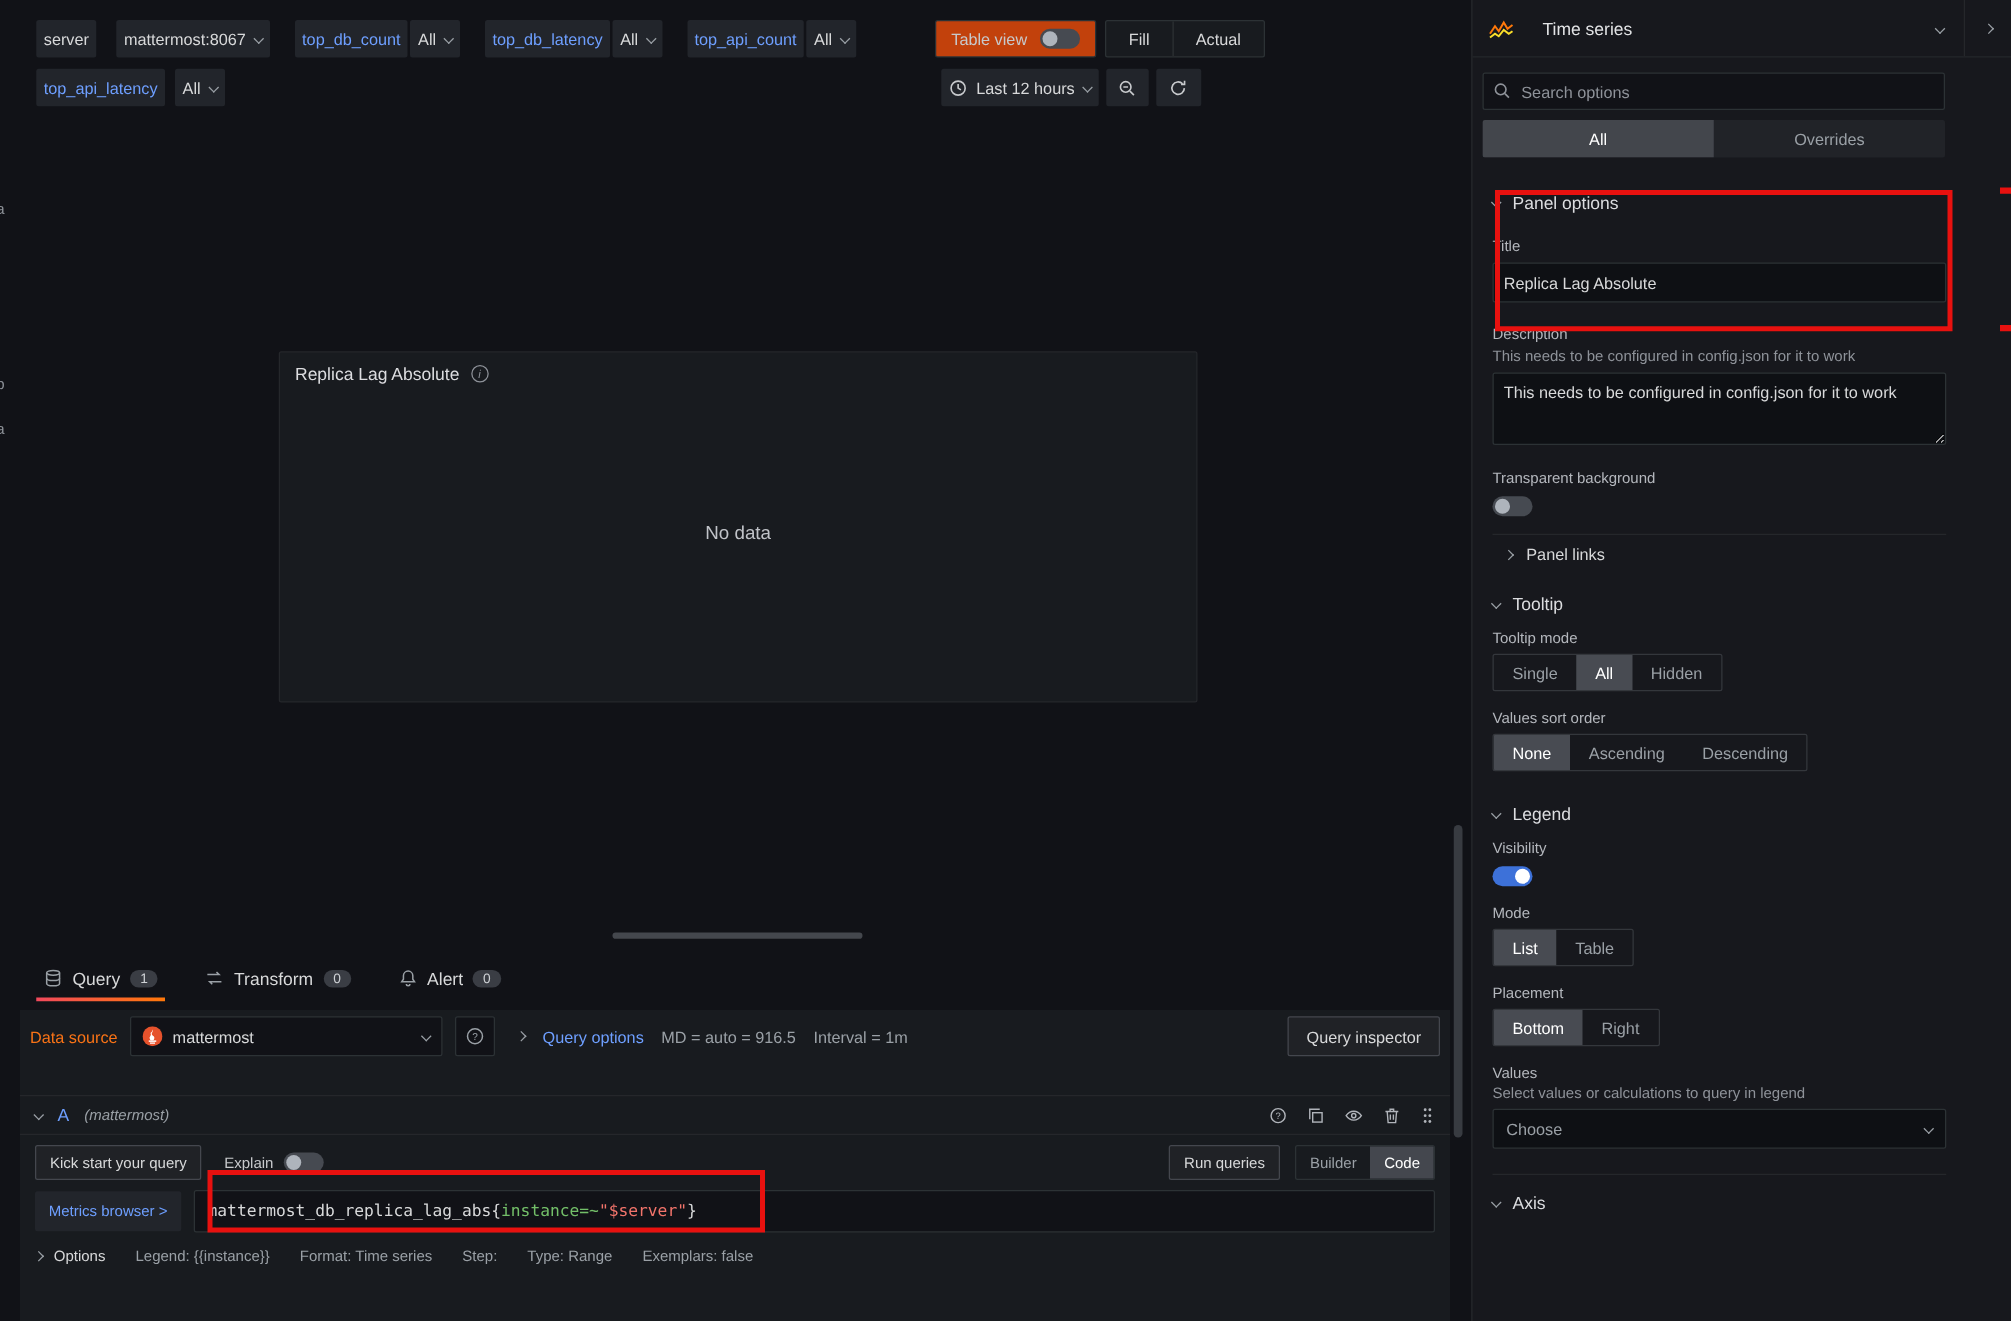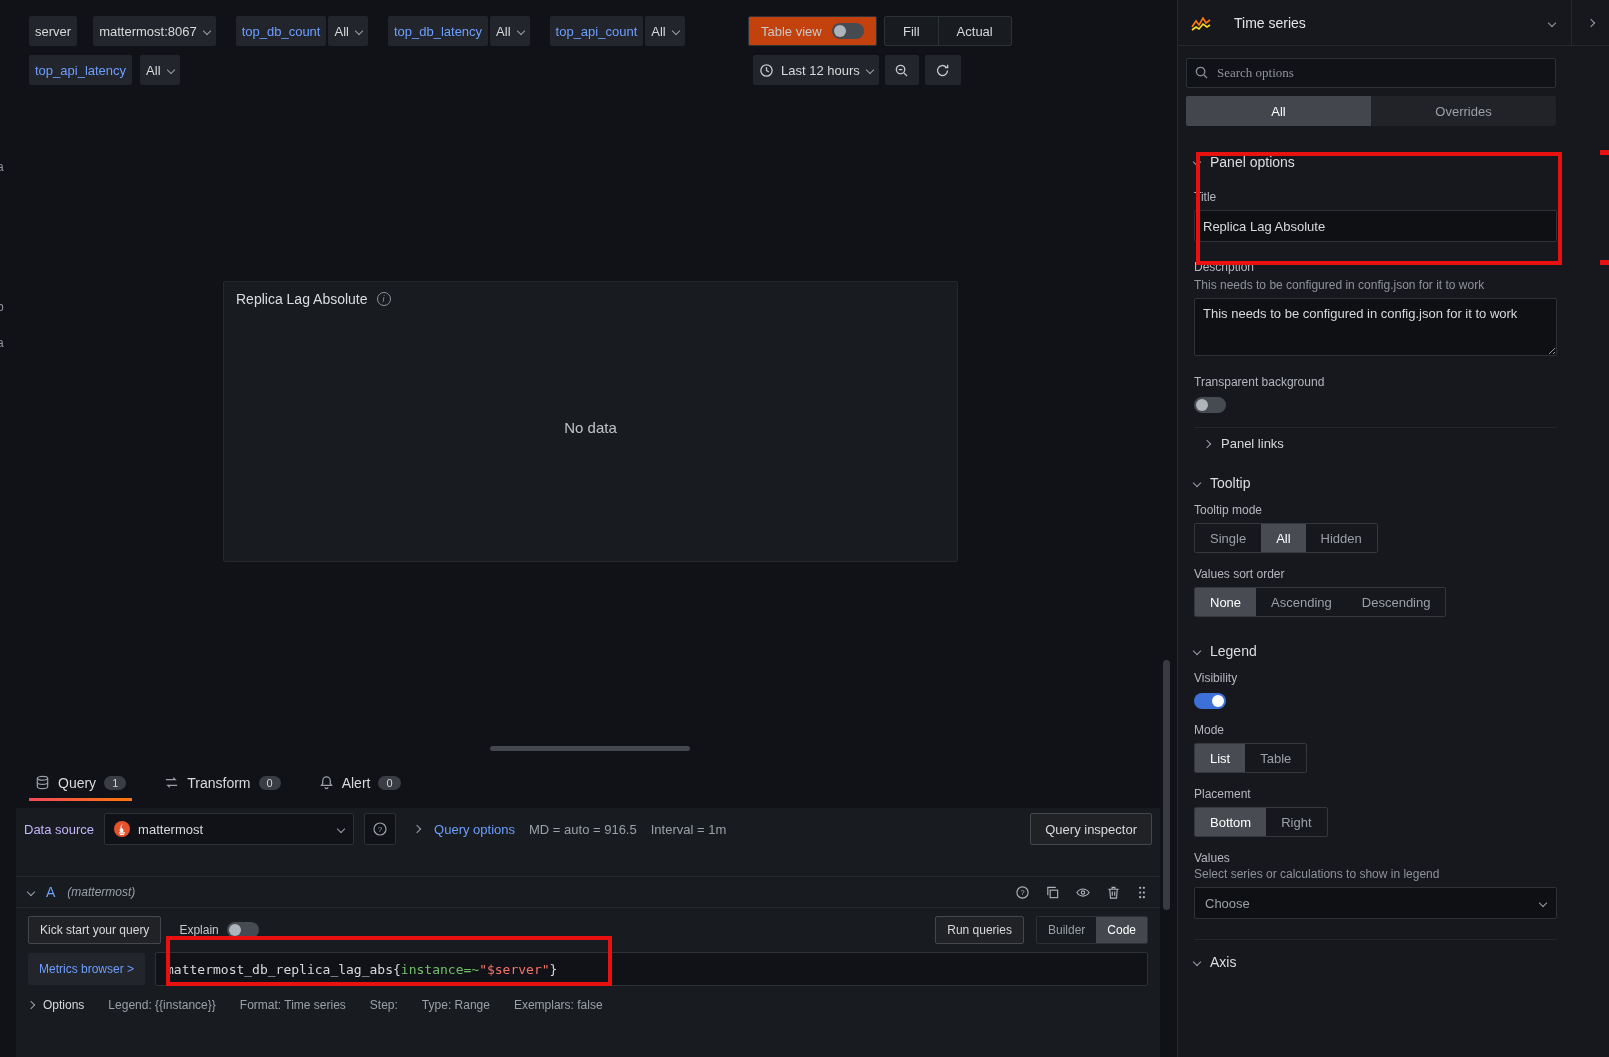--- a/index.html
+++ b/index.html
@@ -56,21 +56,21 @@
 
   .tabs { position:absolute; left:29px; top:764px; height:37px; display:flex; gap:26px; }
   .tab { display:flex; align-items:center; gap:8px; height:37px; padding:0 6px; color:#d8d9da; font-size:14px; position:relative; cursor:pointer; }
   .tab .ticon { color:#9aa0a6; }
   .tab.active::after { content:""; position:absolute; left:0; right:0; bottom:0; height:3px;
                        background:linear-gradient(90deg,#f2495c,#ff780a); }
   .badge { background:#3a3d44; color:#cfd2d6; font-size:11px; border-radius:9px; padding:1px 8px; }
 
   .editor { position:absolute; left:16px; top:808px; width:1144px; height:249px; background:#181b1f; }
   .ds-row { height:42px; display:flex; align-items:center; gap:10px; padding:0 8px; }
-  .field-label { font-size:13px; color:#c4b5fd; }
+  .field-label { font-size:13px; color:#f97316; }
   .ds-select { width:250px; height:32px; background:#111217; border:1px solid #2c3235; border-radius:2px;
                display:flex; align-items:center; gap:8px; padding:0 9px; font-size:13px; }
   .ds-select .chev { margin-left:auto; }
   .sq-btn { width:32px; height:32px; border:1px solid #2c3235; background:#111217; border-radius:2px;
             display:inline-flex; align-items:center; justify-content:center; color:#9aa0a6; }
   .qo-cluster { display:flex; align-items:center; gap:14px; margin-left:8px; }
   .link-blue { color:#6e9fff; font-size:13px; }
   .meta { color:#9aa0a6; font-size:13px; }
   .outline-btn { height:32px; padding:0 14px; border:1px solid #44474e; border-radius:2px; background:#202226;
                  font-size:13px; color:#d8d9da; display:inline-flex; align-items:center; }
@@ -105,21 +105,21 @@
 
   
   .sidebar { position:absolute; left:1177px; top:0; width:432px; height:1057px; background:#17181d; border-left:1px solid #26282d; }
   .sb-header { height:46px; display:flex; align-items:center; gap:23px; padding:0 0 0 13px; border-bottom:1px solid #25272b; }
   .sb-title { font-size:14px; font-weight:500; color:#e3e4e6; }
   .sb-header-right { margin-left:auto; display:flex; align-items:center; height:100%; }
   .sb-chev-btn { width:38px; height:100%; display:flex; align-items:center; justify-content:center; }
   .sb-collapse { border-left:1px solid #25272b; }
   .sb-search { margin:12px 53px 0 8px; position:relative; }
   .sb-search input { width:100%; height:30px; background:#111217; border:1px solid #2c3235; border-radius:2px;
-                     color:#d8d9da; font-size:13px; padding:0 8px 0 30px; font-family:Liberation Serif, serif; }
+                     color:#d8d9da; font-size:13px; padding:0 8px 0 30px; font-family:Liberation Sans, sans-serif; }
   .sb-search input::placeholder { color:#8e9299; }
   .search-ic { position:absolute; left:8px; top:7px; color:#8e9299; }
   .sb-tabs { margin:8px 53px 0 8px; display:flex; height:30px; background:#212328; border-radius:2px; overflow:hidden; }
   .sb-tabs .stab { flex:1; display:flex; align-items:center; justify-content:center; font-size:13px; color:#9aa0a6; cursor:pointer; }
   .sb-tabs .stab.sel { background:#43464c; color:#fff; font-weight:500; }
 
   .sb-body { padding:0 52px 0 16px; }
   .section-h { display:flex; align-items:center; gap:10px; font-size:14px; font-weight:500; color:#dcdde0; }
   .sb-label { font-size:12px; color:#b4b7bd; display:block; }
   .sb-help { font-size:12px; color:#8e9299; }
@@ -487,21 +487,21 @@
     <div class="radio-group m-group">
       <span class="opt sel">List</span>
       <span class="opt">Table</span>
     </div>
     <label class="sb-label m-mode">Placement</label>
     <div class="radio-group m-group">
       <span class="opt sel">Bottom</span>
       <span class="opt">Right</span>
     </div>
     <label class="sb-label m-mode">Values</label>
-    <div class="sb-help" style="margin-top:2px">Select series or calculations to show in legend</div>
+    <div class="sb-help" style="margin-top:2px">Select values or calculations to query in legend</div>
     <div class="select-box m-group">
       <span>Choose</span>
       <span class="chev"></span>
     </div>
 
     
     <div class="axis-block">
       <div class="section-h">
         <span class="chev"></span>
         <span>Axis</span>

